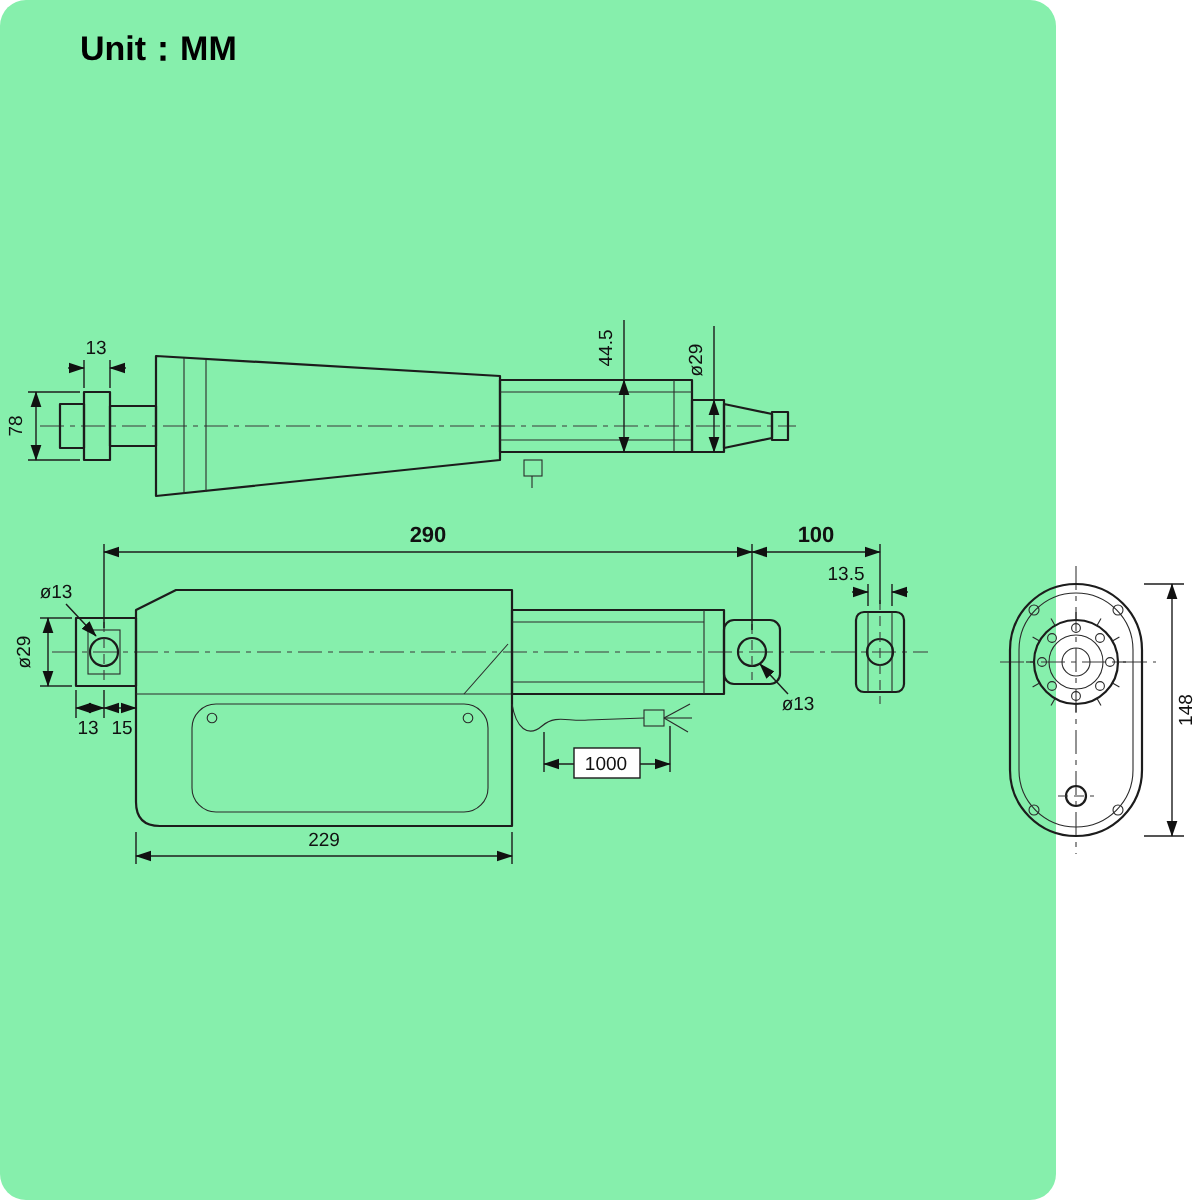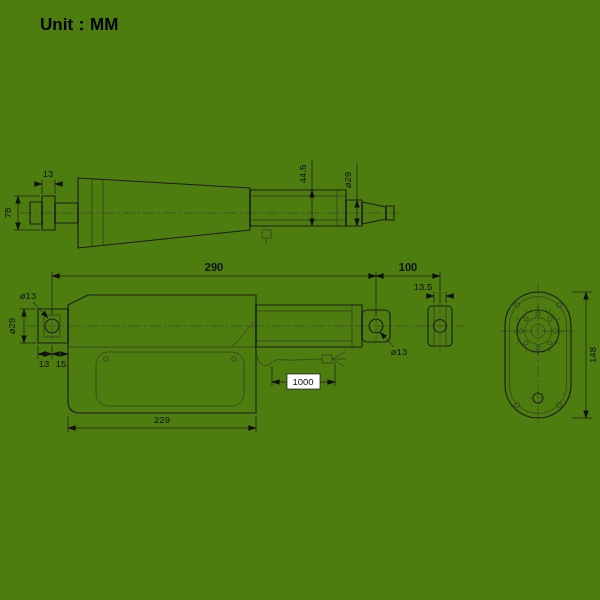--- a/index.html
+++ b/index.html
@@ -1,16 +1,16 @@
 <!DOCTYPE html>
 <html><head>
 <meta charset="utf-8">
 <style>
   html,body{margin:0;padding:0;background:#ffffff;width:600px;height:600px;overflow:hidden;}
-  .frame{position:relative;width:600px;height:600px;background:#4d7c0f;}
+  .frame{position:relative;width:528px;height:600px;background:#86efac;border-radius:13px;}
   svg{display:block;}
   .outline{fill:none;stroke:#1c1c1c;stroke-width:1.1;stroke-linejoin:round;}
   .thin{fill:none;stroke:#2a2a2a;stroke-width:0.55;}
   .dim{fill:none;stroke:#1c1c1c;stroke-width:0.7;}
   .center{fill:none;stroke:#3a3a3a;stroke-width:0.55;stroke-dasharray:12 3 2.5 3;}
   .dash{fill:none;stroke:#3a3a3a;stroke-width:0.55;stroke-dasharray:5 3;}
   .dtext{font-family:"Liberation Sans",sans-serif;font-size:9.5px;fill:#111;}
   .dbold{font-weight:bold;font-size:11px;}
   .title{font-family:"Liberation Sans",sans-serif;font-size:17px;font-weight:bold;fill:#000;}
   .boxfill{fill:#ffffff;stroke:#1c1c1c;stroke-width:0.7;}

